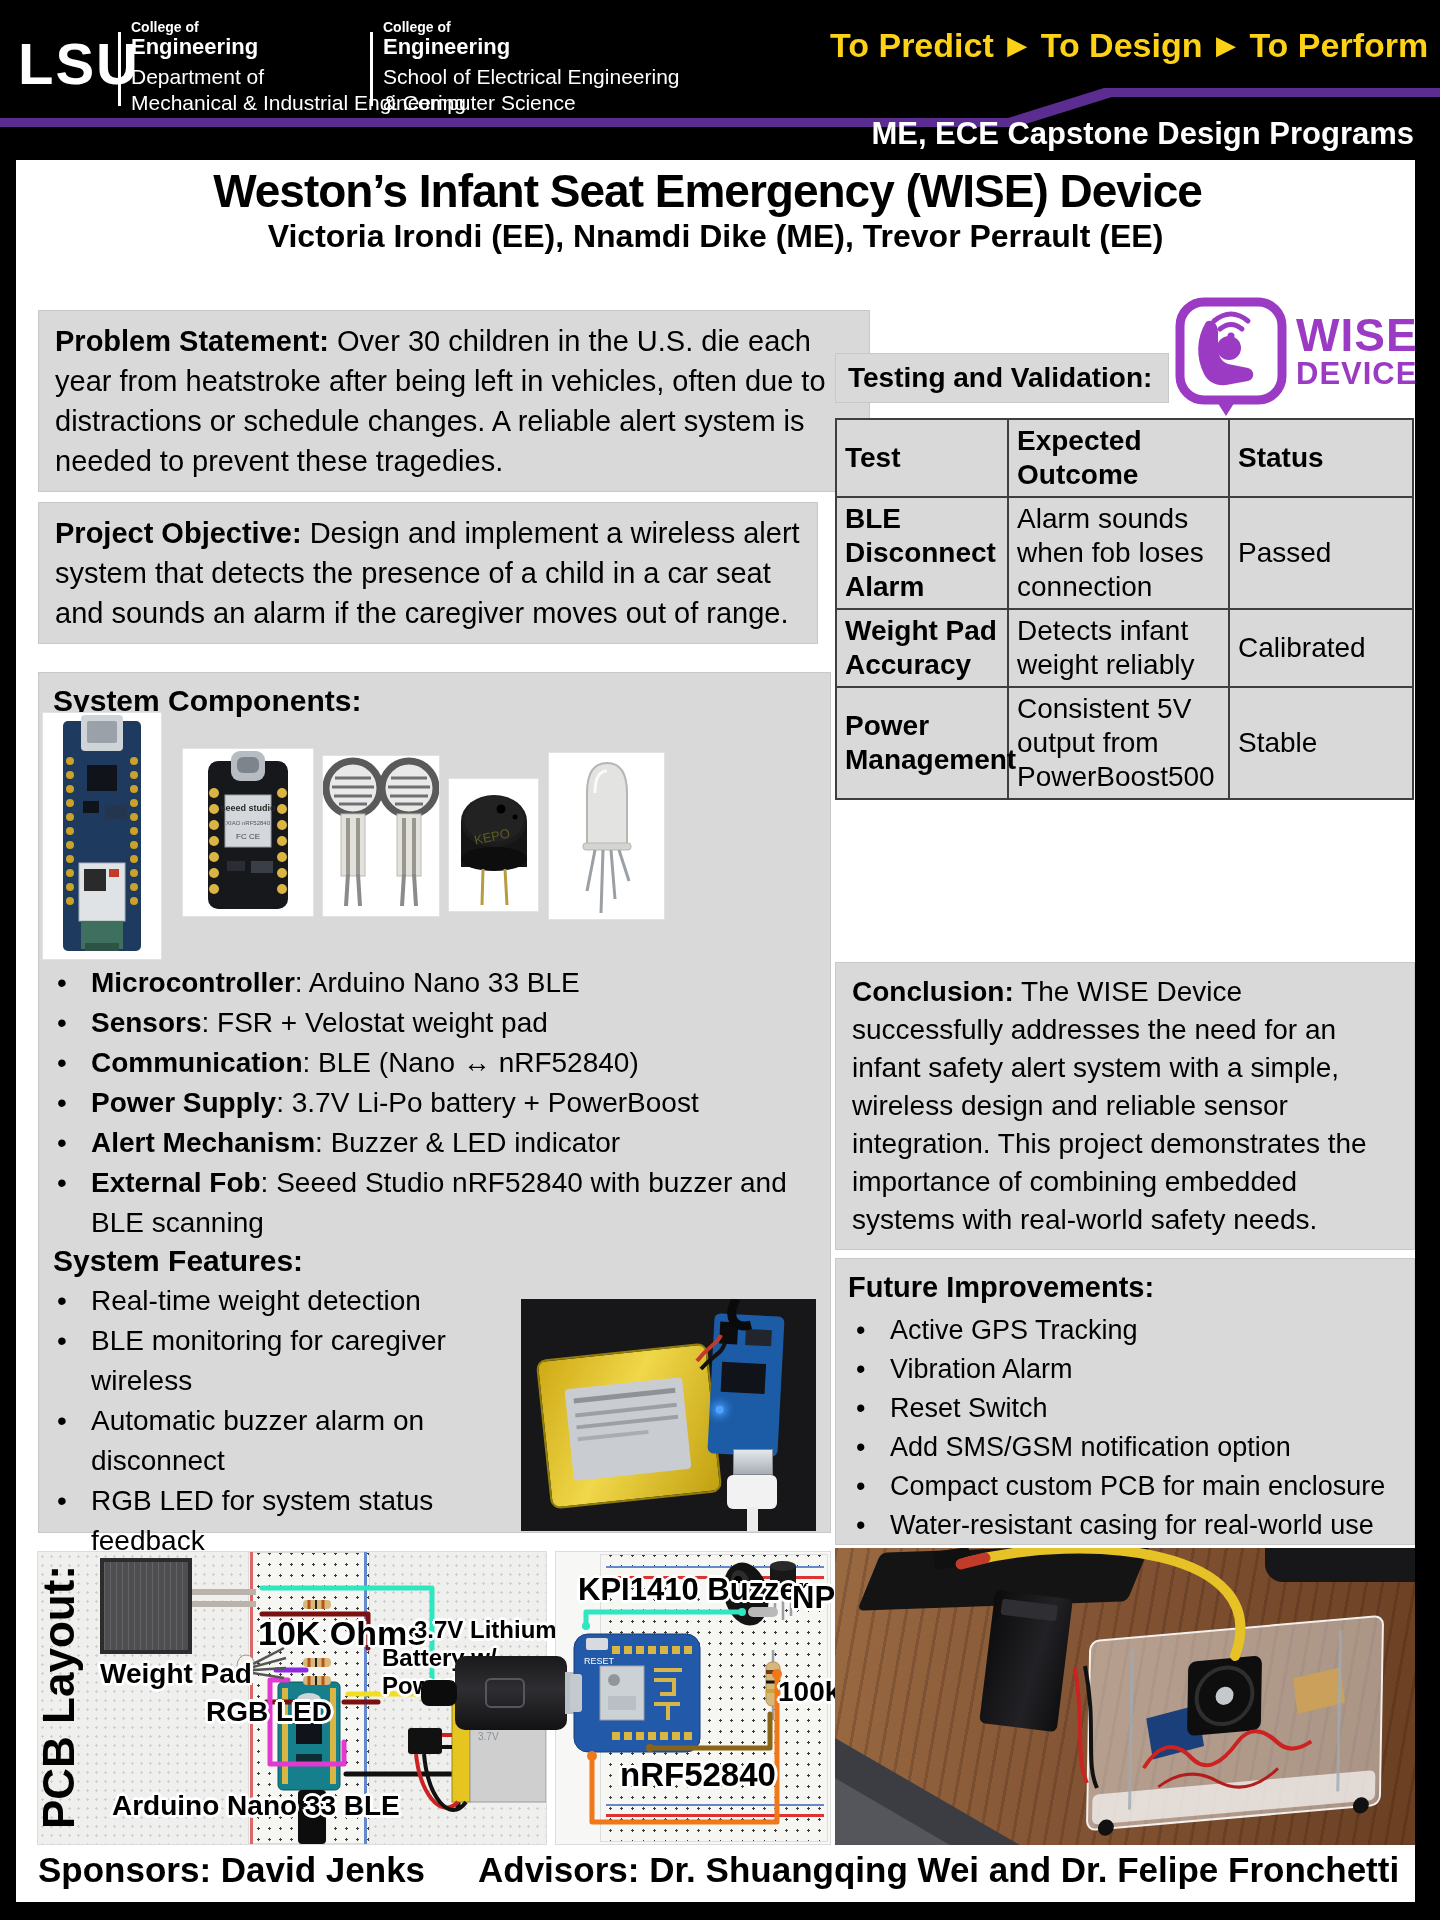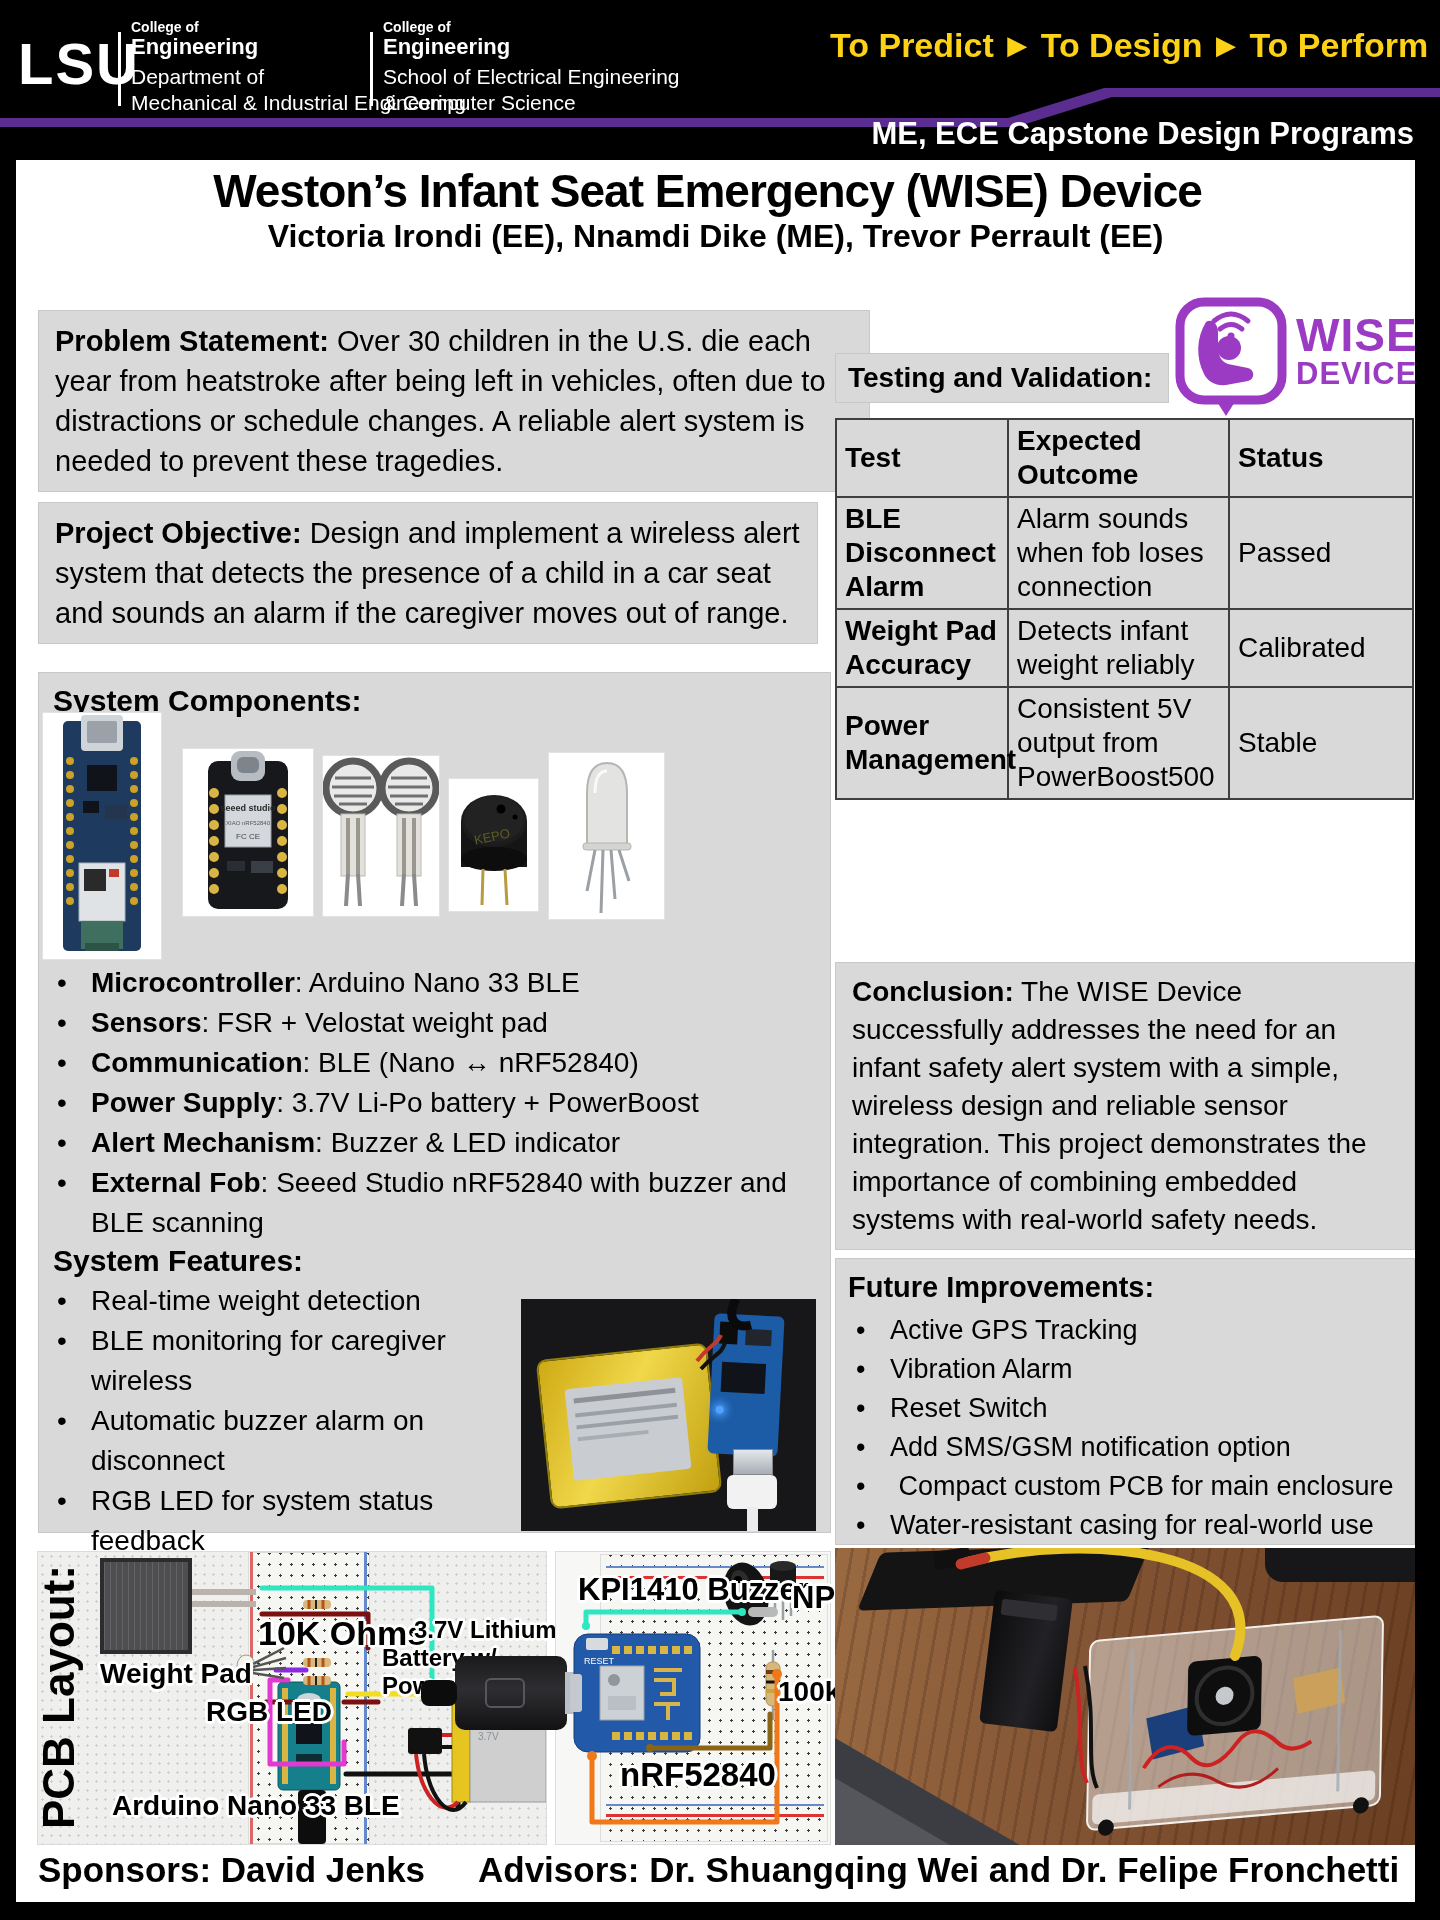--- a/index.html
+++ b/index.html
@@ -333,21 +333,21 @@
     <b>Conclusion:</b><span> The WISE Device successfully addresses the need for an infant safety alert system with a simple, wireless design and reliable sensor integration. This project demonstrates the importance of combining embedded systems with real-world safety needs.</span>
   </div>
 
   <div class="abs gbox" style="left:835px;top:1258px;width:580px;height:287px;padding:8px 12px;">
     <div class="sec-head" style="font-size:29px;">Future Improvements:</div>
     <ul class="blt" style="margin-top:4px;">
       <li style="font-size:27px;line-height:39px;">Active GPS Tracking</li>
       <li style="font-size:27px;line-height:39px;">Vibration Alarm</li>
       <li style="font-size:27px;line-height:39px;">Reset Switch</li>
       <li style="font-size:27px;line-height:39px;">Add SMS/GSM notification option</li>
-      <li style="font-size:27px;line-height:39px;text-align:center;">Compact custom PCB for main enclosure</li>
+      <li style="font-size:27px;line-height:39px;">Compact custom PCB for main enclosure</li>
       <li style="font-size:27px;line-height:39px;">Water-resistant casing for real-world use</li>
     </ul>
   </div>
 
   <div class="abs panel dots" style="left:38px;top:1552px;width:508px;height:292px;">
     <div class="abs bboard" style="left:210px;top:0;width:122px;height:292px;"></div>
     <div class="abs" style="left:212px;top:0;width:3px;height:292px;background:#d66;"></div>
     <div class="abs" style="left:326px;top:0;width:3px;height:292px;background:#68c;"></div>
 
     <div class="abs" style="left:62px;top:6px;width:92px;height:96px;background:#4e4e50;border:4px solid #2c2c2e;

